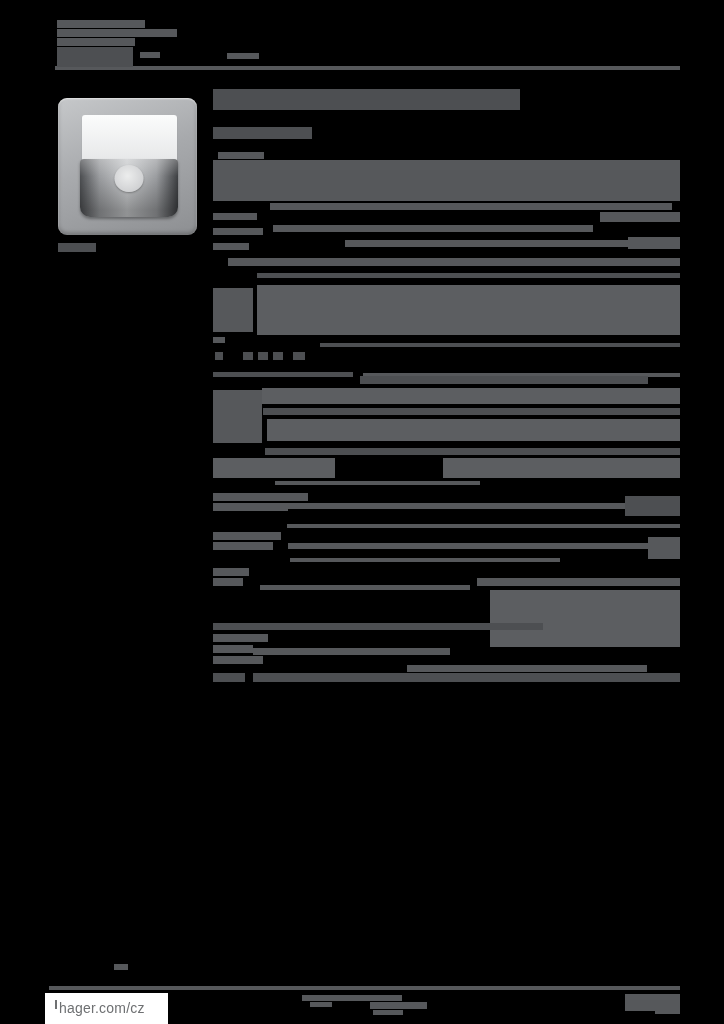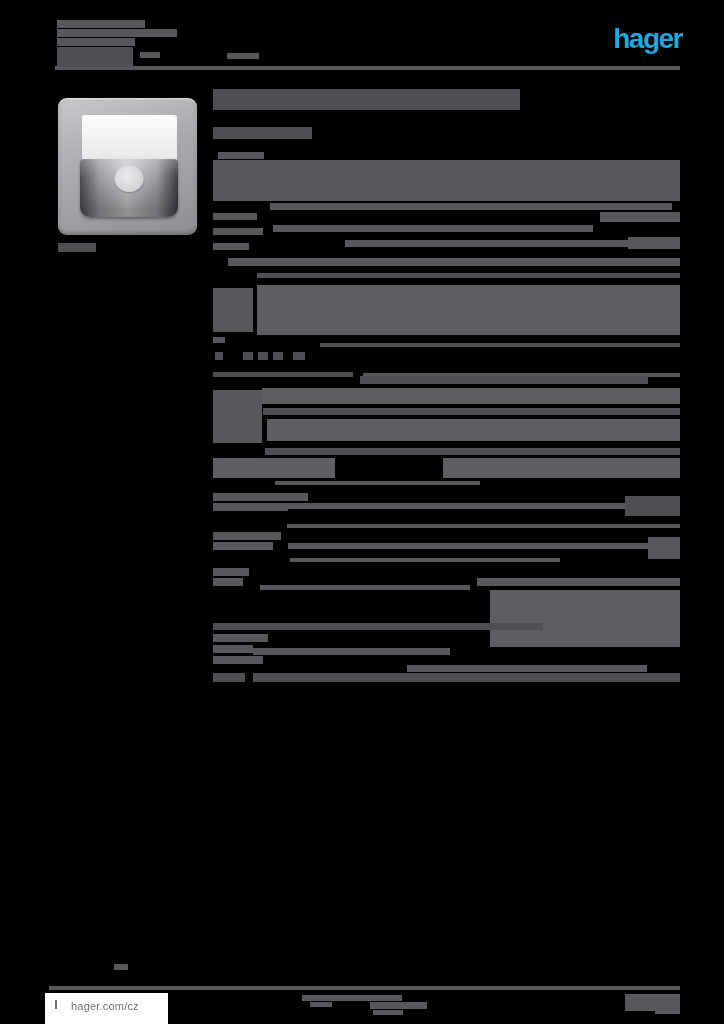--- a/index.html
+++ b/index.html
@@ -54,34 +54,33 @@
     background:radial-gradient(circle at 45% 40%,#eceded,#cfd0d2 75%,#bdbec0);
     box-shadow:0 1px 2px rgba(0,0,0,.3);
   }
 
   
   .website-box{
     position:absolute;left:45px;top:993px;width:123px;height:31px;
     background:#FFFFFF;
   }
   .website-box a{
-    position:absolute;left:26px;top:7px;
-    font-size:11px;color:#6e7072;text-decoration:none;letter-spacing:.2px;text-align:center;
+    position:absolute;left:14px;top:7px;
+    font-size:14px;color:#6e7072;text-decoration:none;letter-spacing:.2px;text-align:center;
   }
   .logo-mark{
     position:absolute;left:10px;top:7px;width:1.5px;height:9px;background:#6e7072;
   }
 </style>
 </head>
 <body>
 
 <div class="page">
 
   <div class="header-rule"></div>
-  <div class="logo" style="color: rgb(31, 169, 223);">hager</div>
 
   <div class="photo-frame">
     <div class="lens-window"></div>
     <div class="sensor-body">
       <div class="sensor-button"></div>
     </div>
   </div>
 
   <div id="bars-layer">
       <div class="bar s-m" style="left: 57px; top: 20px; width: 88px; height: 8px;"></div>

